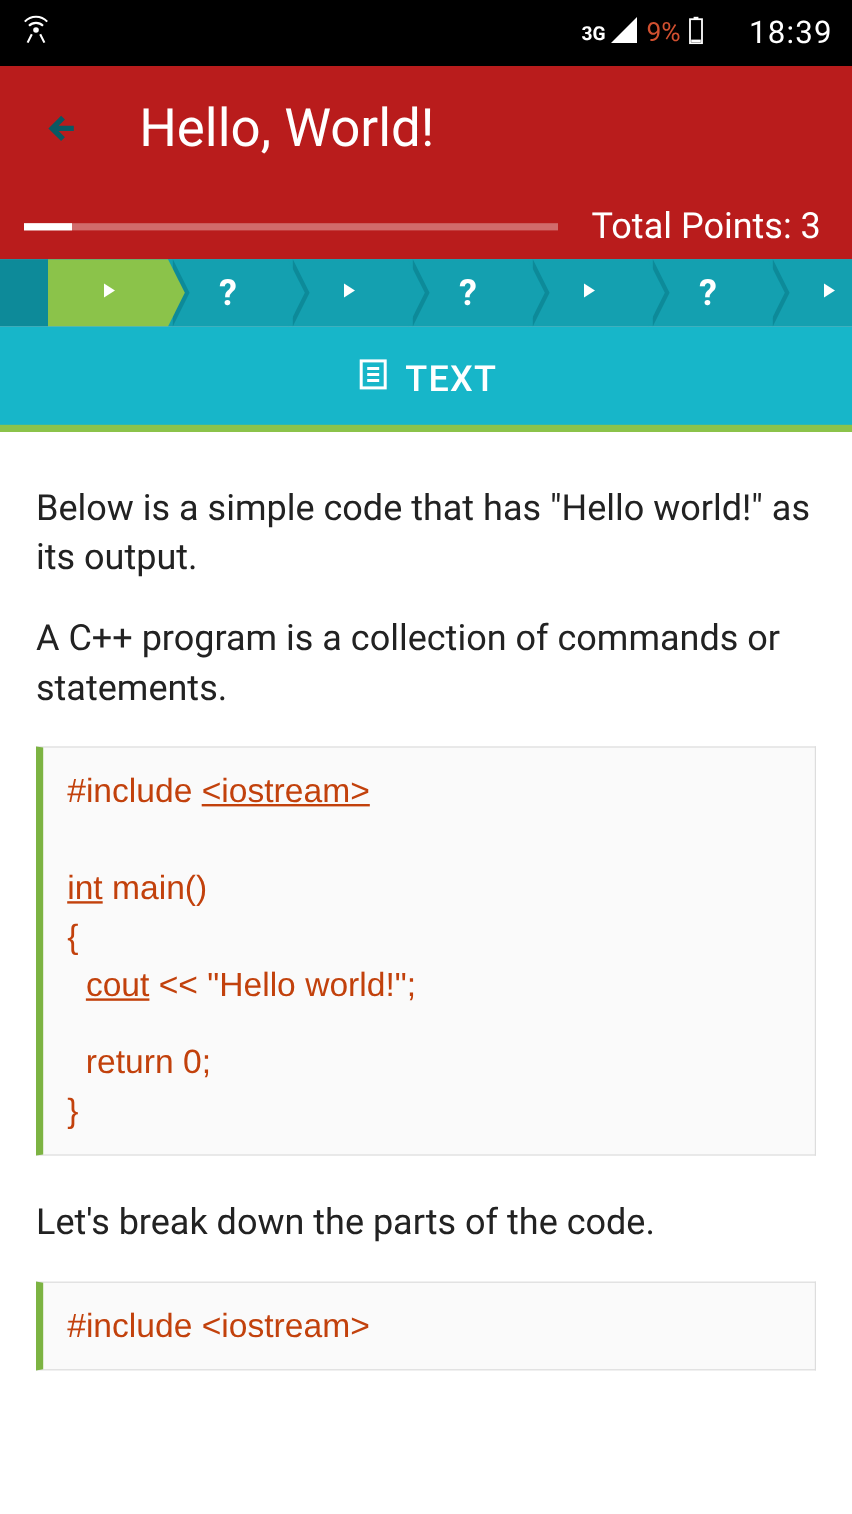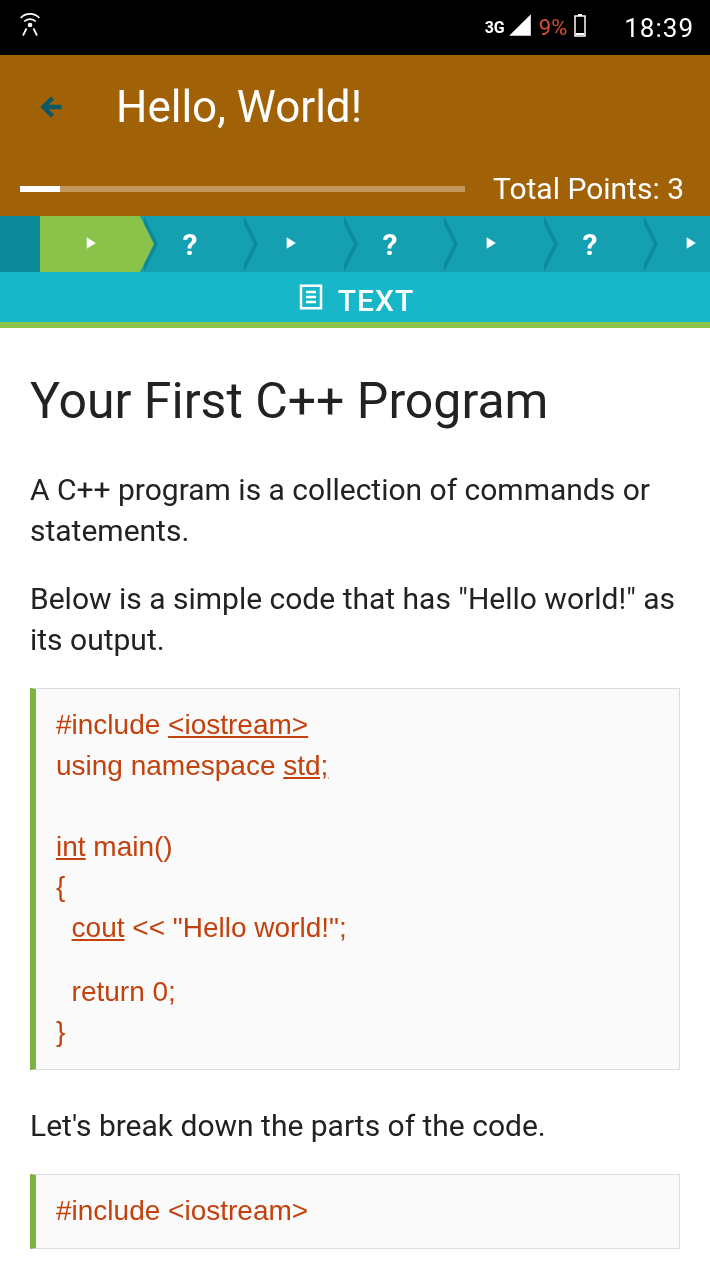--- a/index.html
+++ b/index.html
@@ -4,41 +4,41 @@
 <style>
 * { margin: 0; padding: 0; box-sizing: border-box; }
 body { font-family: Roboto, Arial, sans-serif; width: 710px; height: 1262px; background: #fff; overflow: hidden; }
 
 .status-bar { height: 55px; background: #000; display: flex; align-items: center; justify-content: space-between; padding: 0 16px; color: #fff; font-size: 24px; }
 .status-left { display: flex; align-items: center; }
 .status-right { display: flex; align-items: center; gap: 6px; }
 .battery-pct { color: #d05030; font-size: 22px; }
 .clock { font-size: 26px; letter-spacing: 1px; margin-left: 31px; }
 
-.app-header { background: #a16207; padding: 18px 20px 0 20px; }
+.app-header { background: #b91c1c; padding: 18px 20px 0 20px; }
 .title-row { display: flex; align-items: center; gap: 48px; padding: 8px 0 18px 8px; }
 .back-arrow { width: 40px; height: 40px; display: flex; align-items: center; justify-content: center; cursor: pointer; }
 .page-title { color: #fff; font-size: 44px; font-weight: 400; }
 .progress-row { display: flex; align-items: center; gap: 28px; padding: 0 6px 10px 0; margin-top: 20px; }
 .progress-bar { flex: 1; height: 6px; background: rgba(255,255,255,0.35); position: relative; }
 .progress-fill { position: absolute; left: 0; top: 0; height: 100%; background: #fff; width: 9%; }
 .total-points { color: #fff; font-size: 30px; }
 
 .chevron-nav { background: #0d8a99; height: 56px; display: flex; align-items: center; overflow: hidden; position: relative; }
 .chev-item { position: relative; width: 100px; height: 56px; display: flex; align-items: center; justify-content: center; color: #fff; font-size: 26px; font-weight: 700; flex-shrink: 0; }
 .chev-item.active { background: #8bc34a; }
 .chev-item.inactive { background: #14a0b0; }
 .chev-item::after { content: ""; position: absolute; right: -14px; top: 0; width: 0; height: 0; border-top: 28px solid transparent; border-bottom: 28px solid transparent; border-left: 14px solid currentColor; z-index: 2; }
 .chev-item.active::after { border-left-color: #8bc34a; }
 .chev-item.inactive::after { border-left-color: #14a0b0; }
 .chev-item::before { content: ""; position: absolute; right: -18px; top: 0; width: 0; height: 0; border-top: 28px solid transparent; border-bottom: 28px solid transparent; border-left: 14px solid #0d8a99; z-index: 1; }
 .chev-play svg { width: 20px; height: 20px; }
 .chev-q { font-size: 30px; }
 
-.tab-row { background: #17b6c9; height: 56px; display: flex; }
+.tab-row { background: #17b6c9; height: 88px; display: flex; }
 .tab { flex: 1; display: flex; align-items: center; justify-content: center; gap: 12px; font-size: 30px; font-weight: 500; letter-spacing: 1px; cursor: pointer; position: relative; }
 .tab-text { color: #fff; }
 .tab-video { color: #7fd9e3; }
 .tab-text::after { content: ""; position: absolute; bottom: 0; left: 0; right: 0; height: 6px; background: #8bc34a; }
 
 .content { padding: 44px 30px 0 30px; background: #fff; }
 .heading { font-size: 50px; font-weight: 400; color: #222; margin-bottom: 40px; }
 .para { font-size: 30px; color: #222; line-height: 1.35; margin-bottom: 28px; }
 .code-block { border: 1px solid #ddd; border-left: 6px solid #7cb342; background: #fafafa; padding: 16px 20px; margin: 12px 0 36px 0; font-size: 28px; color: #c2410c; line-height: 1.45; font-family: Arial, sans-serif; }
 .code-block .kw { text-decoration: underline; }
@@ -132,26 +132,24 @@
           <line x1="8" y1="8" x2="16" y2="8"></line>
           <line x1="8" y1="12" x2="16" y2="12"></line>
           <line x1="8" y1="16" x2="16" y2="16"></line>
         </svg>
     </span>
     <span>TEXT</span>
   </div>
 </div>
 
 <div class="content">
-  <h1 class="heading">Your First C++ Program</h1>
+  <p class="para">Below is a simple code that has "Hello world!" as its output.</p>
   <p class="para">A C++ program is a collection of commands or statements.</p>
-  <p class="para">Below is a simple code that has "Hello world!" as its output.</p>
   <div class="code-block">
     <div><span>#include </span><span class="kw">&lt;iostream&gt;</span></div>
-    <div><span>using namespace </span><span class="kw">std;</span></div>
     <div>&nbsp;</div>
     <div><span class="kw">int</span><span> main()</span></div>
     <div>{</div>
     <div><span style="white-space:pre;">  </span><span class="kw">cout</span><span> &lt;&lt; "Hello world!";</span></div>
     <div style="white-space:pre;margin-top:23px;">  return 0;</div>
     <div>}</div>
   </div>
   <p class="para">Let's break down the parts of the code.</p>
   <div class="code-block">#include &lt;iostream&gt;</div>
 </div>

